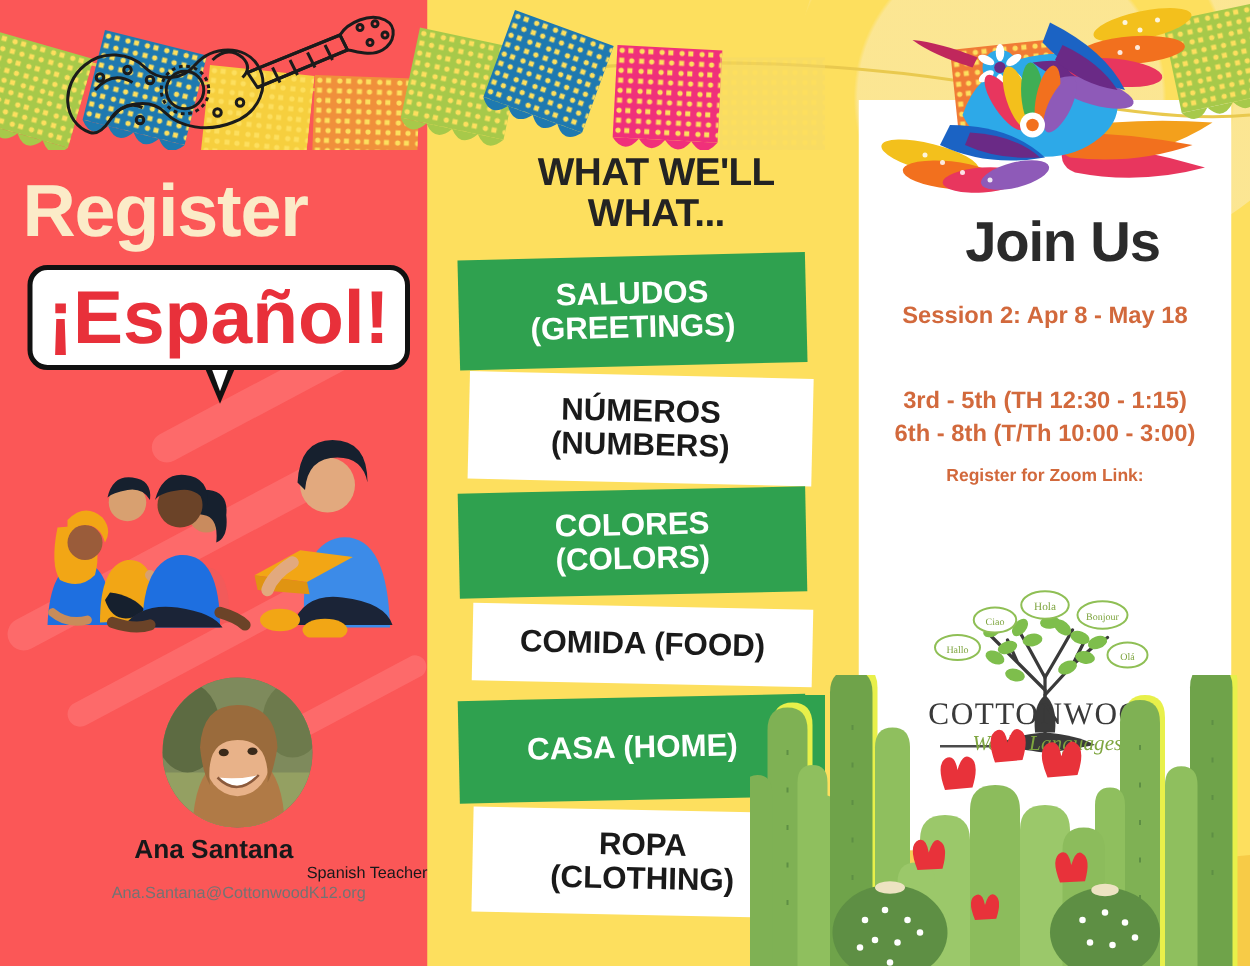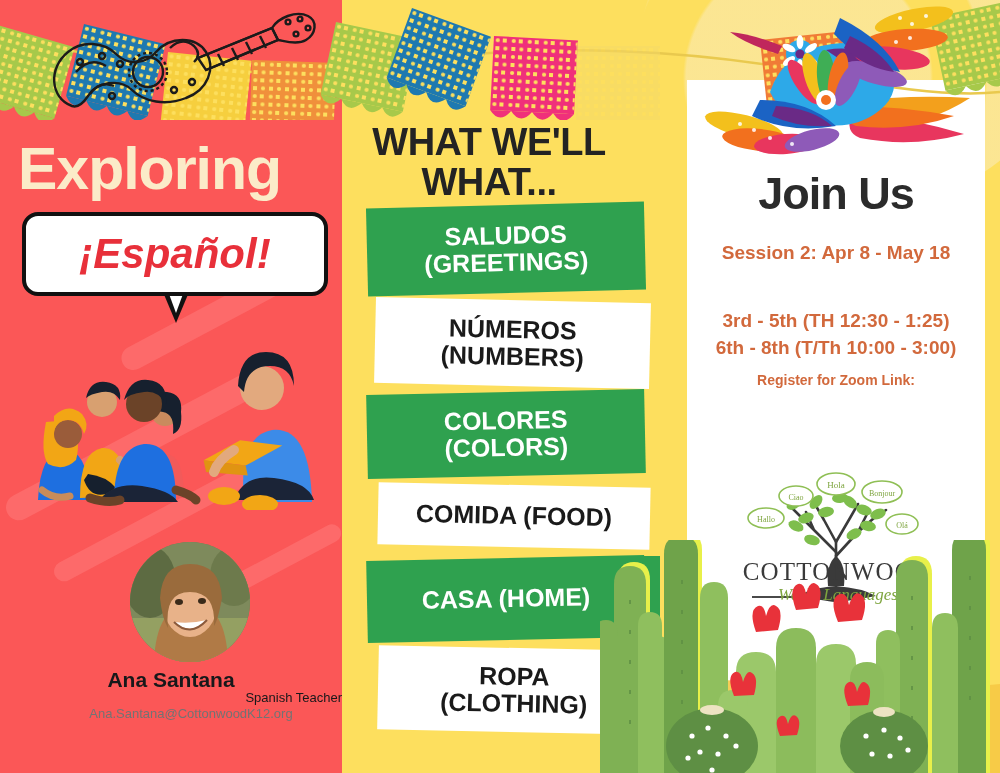--- a/index.html
+++ b/index.html
@@ -25,21 +25,21 @@
   
   .title-exploring{
     position:absolute;left:18px;top:140px;width:320px;
     font-size:59px;font-weight:bold;color:#FBEBC8;letter-spacing:-1px;line-height:1;
   }
   .bubble{
     position:absolute;left:22px;top:212px;width:298px;height:76px;
     background:#fff;border:4px solid #111;border-radius:16px;
     display:flex;align-items:center;justify-content:center;
   }
-  .bubble-text{font-size:42px;font-weight:bold;color:#E8303A;line-height:1;white-space:nowrap;font-style:italic;}
+  .bubble-text{font-size:60px;font-weight:bold;color:#E8303A;line-height:1;white-space:nowrap;}
   .bubble-tail{position:absolute;left:160px;top:285px;width:0;height:0;
     border-left:16px solid transparent;border-right:16px solid transparent;
     border-top:38px solid #111;}
   .bubble-tail-in{position:absolute;left:165px;top:283px;width:0;height:0;
     border-left:11px solid transparent;border-right:11px solid transparent;
     border-top:30px solid #fff;}
 
   .kids{position:absolute;left:28px;top:330px;width:310px;height:180px;}
 
   .photo{
@@ -47,31 +47,31 @@
     overflow:hidden;background:#6f7d52;
   }
   .teacher-name{position:absolute;left:0;top:668px;width:342px;text-align:center;
     font-size:21px;font-weight:bold;color:#17181A;}
   .teacher-role{position:absolute;left:0;top:690px;width:342px;text-align:right;
     font-size:13px;color:#17181A;}
   .teacher-email{position:absolute;left:0;top:706px;width:342px;text-align:center;
     font-size:13px;color:#737373;padding-left:20px;}
 
   
-  .learn-head{position:absolute;left:344px;top:122px;width:290px;text-align:center;
-    font-size:38px;font-weight:bold;color:#232323;line-height:1.06;letter-spacing:-.5px;}
+  .learn-head{position:absolute;left:380px;top:122px;width:290px;text-align:center;
+    font-size:31px;font-weight:bold;color:#232323;line-height:1.06;letter-spacing:-.5px;}
   .banner{position:absolute;display:flex;align-items:center;justify-content:center;
     text-align:center;font-weight:bold;line-height:1.1;}
   .banner.green{background:#2FA14F;color:#ffffff;}
   .banner.white{background:#FFFFFF;color:#1A1A1A;}
 
   
   .bird{position:absolute;left:700px;top:-4px;width:290px;height:160px;}
   .join{position:absolute;left:687px;top:168px;width:298px;text-align:center;
-    font-size:45px;font-weight:bold;color:#2B2B2B;letter-spacing:-1px;}
+    font-size:45px;font-weight:bold;color:#2B2B2B;letter-spacing:-1px;padding-left:14px;}
   .sessions{position:absolute;left:687px;top:240px;width:298px;text-align:center;
     font-size:19px;font-weight:bold;color:#D2693C;line-height:1.42;}
   .grades{position:absolute;left:687px;top:308px;width:298px;text-align:center;
     font-size:19px;font-weight:bold;color:#D2693C;line-height:1.42;}
   .register{position:absolute;left:687px;top:370px;width:298px;text-align:center;
     font-size:14px;font-weight:bold;color:#D2693C;line-height:1.45;}
   .register .link{text-decoration:underline;display:block;}
 
   .logo{position:absolute;left:740px;top:468px;width:195px;height:148px;}
   .logo-word{position:absolute;left:718px;top:558px;width:240px;text-align:center;
@@ -188,21 +188,21 @@
       <path d="M150 46 q12 -12 24 -2 q8 8 0 16"></path>
       <circle cx="60" cy="60" r="3"></circle>
         <circle cx="82" cy="54" r="3"></circle>
       <circle cx="100" cy="62" r="3"></circle>
         <circle cx="154" cy="88" r="3"></circle>
       <circle cx="172" cy="80" r="3"></circle>
         <circle cx="92" cy="94" r="3"></circle>
     </g>
   </svg>
 
-  <div class="title-exploring">Exploring</div>
+  <div class="title-exploring">Register</div>
 
   <div class="bubble-tail"></div>
   <div class="bubble-tail-in"></div>
   <div class="bubble">
     <span class="bubble-text">¡Español!</span>
   </div>
 
   <svg class="kids" viewBox="0 0 310 180">
 
     <g>
@@ -378,21 +378,21 @@
     </g>
   </svg>
 
   <div class="join">Join Us</div>
 
   <div class="sessions">
     <div>Session 2: Apr 8 - May 18</div>
   </div>
 
   <div class="grades">
-    <div>3rd - 5th (TH 12:30 - 1:25)</div>
+    <div>3rd - 5th (TH 12:30 - 1:15)</div>
     <div>6th - 8th (T/Th 10:00 - 3:00)</div>
   </div>
 
   <div class="register">
     <div>Register for Zoom Link:</div>
   </div>
 
   <svg class="logo" viewBox="0 0 195 148">
     <g stroke="#3A3A3A" stroke-width="2.6" fill="none" stroke-linecap="round">
       <path d="M96 118 L96 72"></path>

